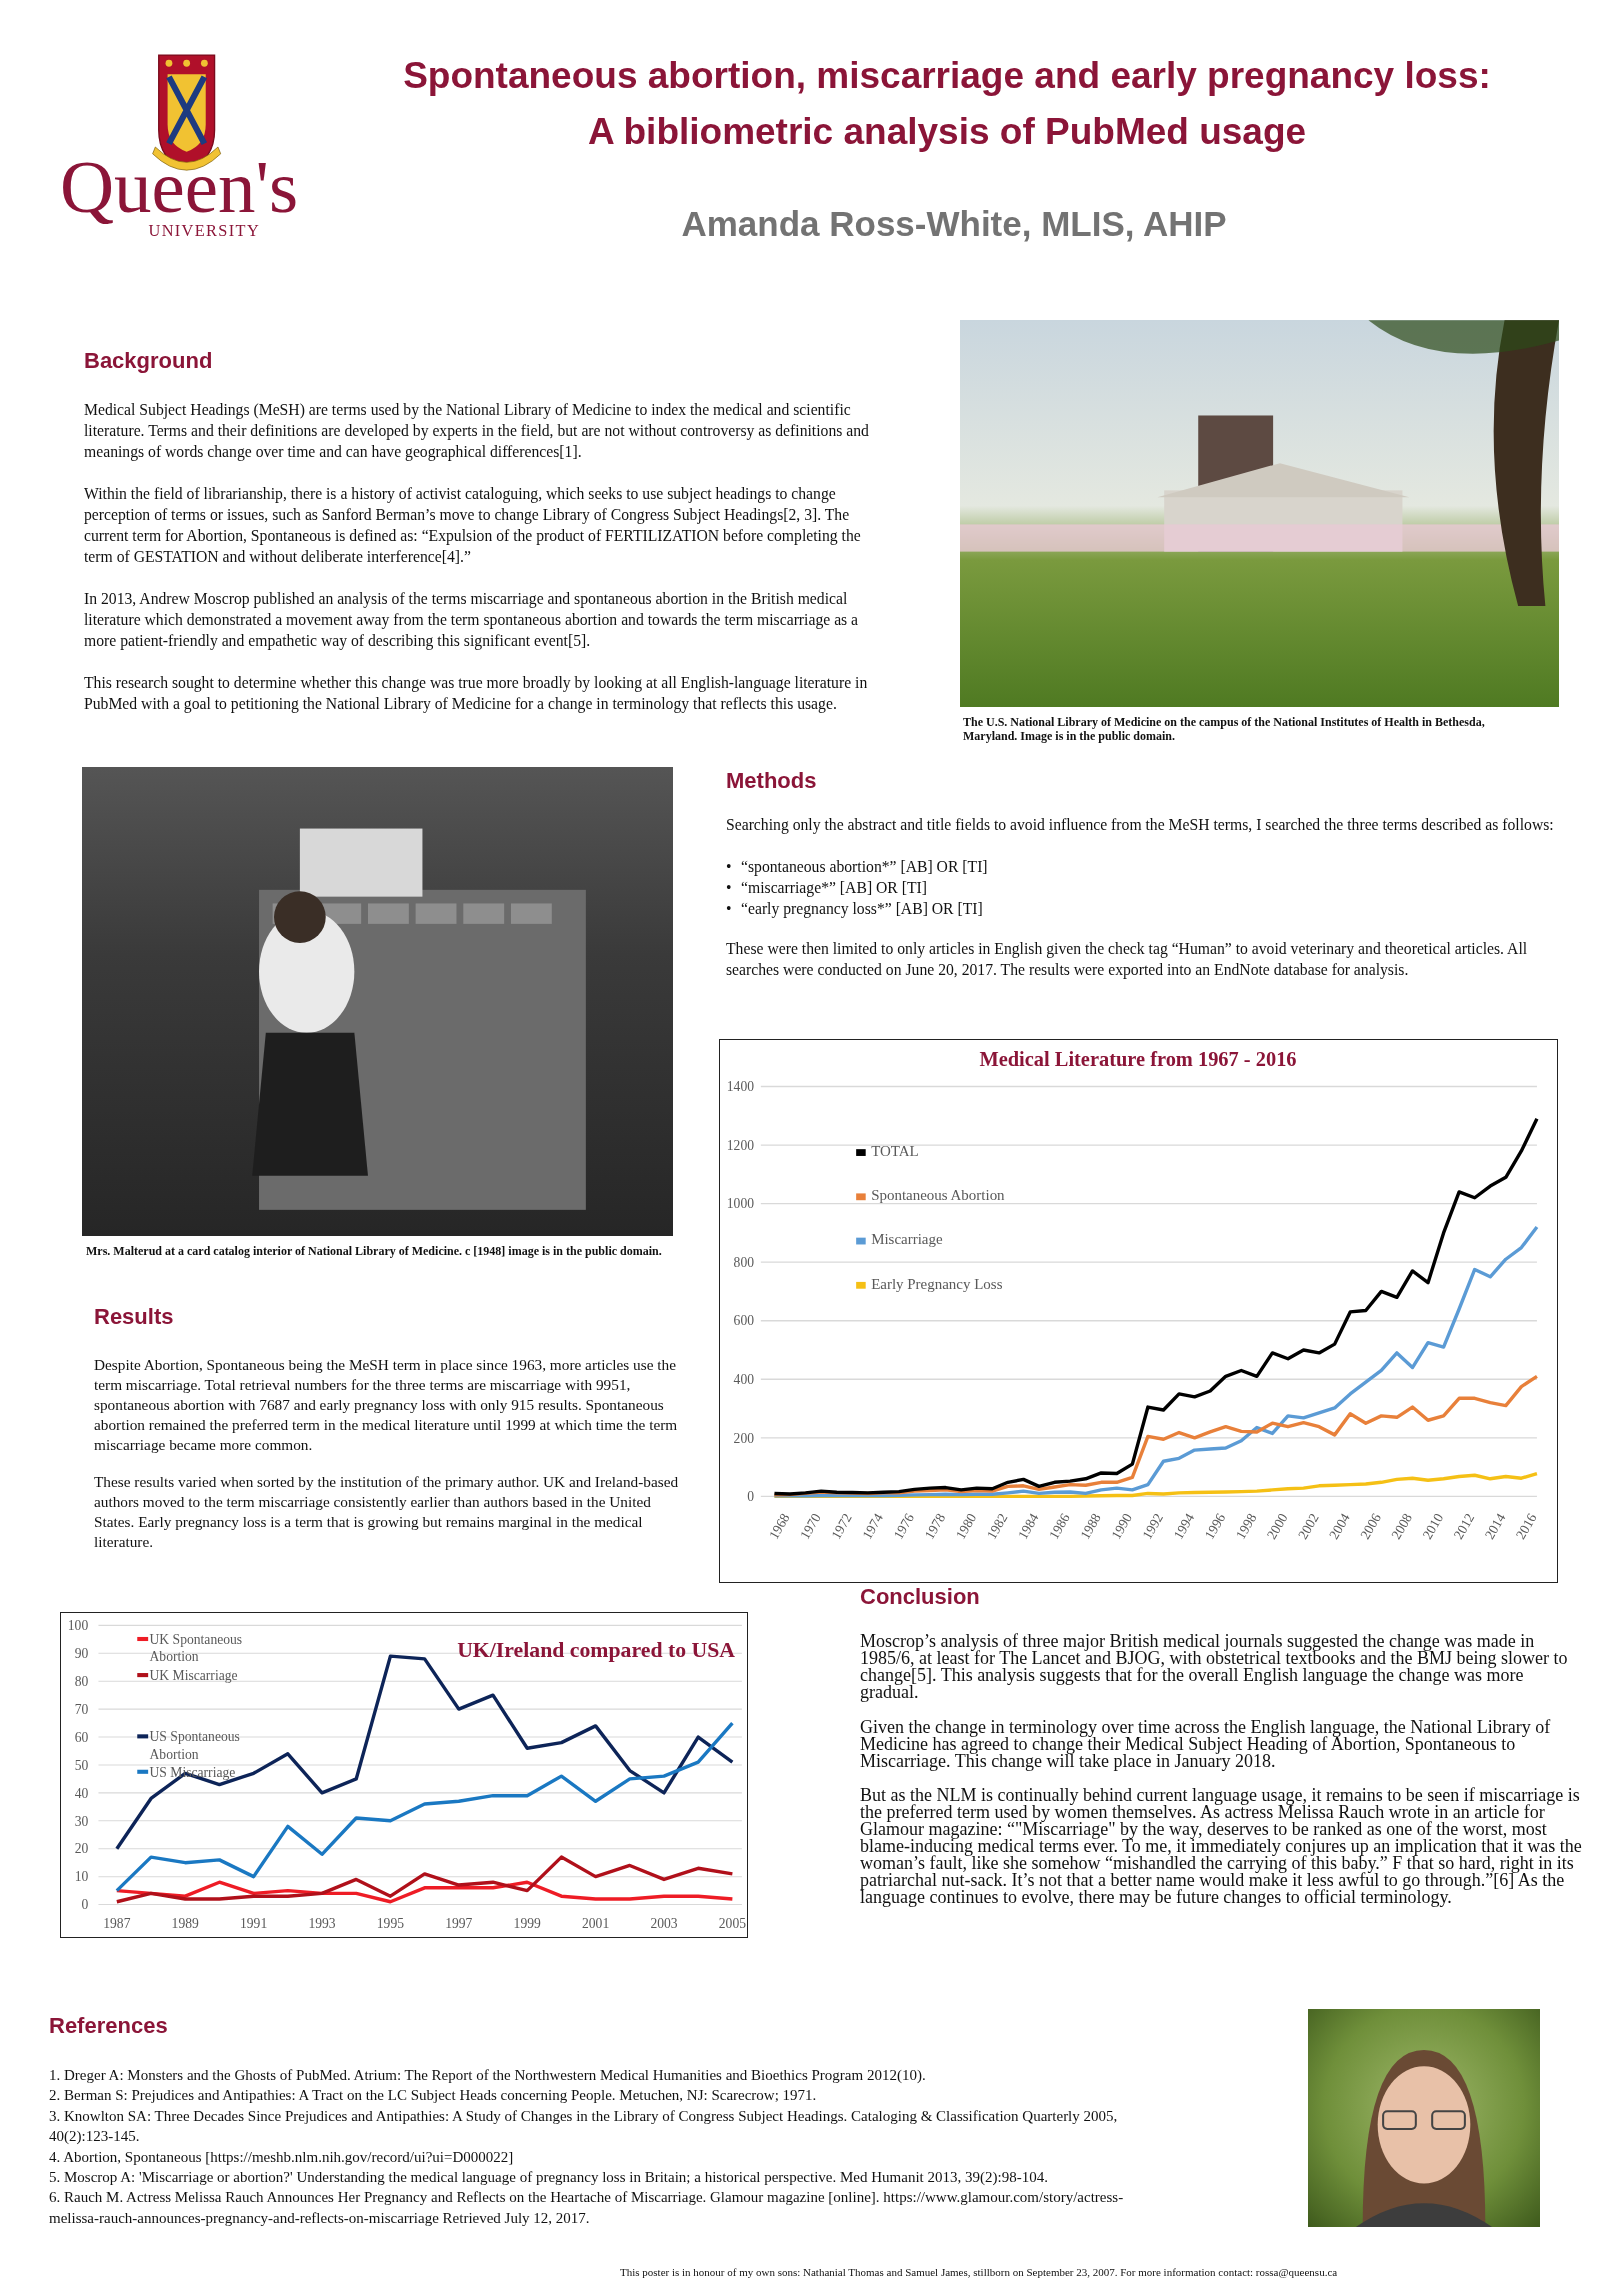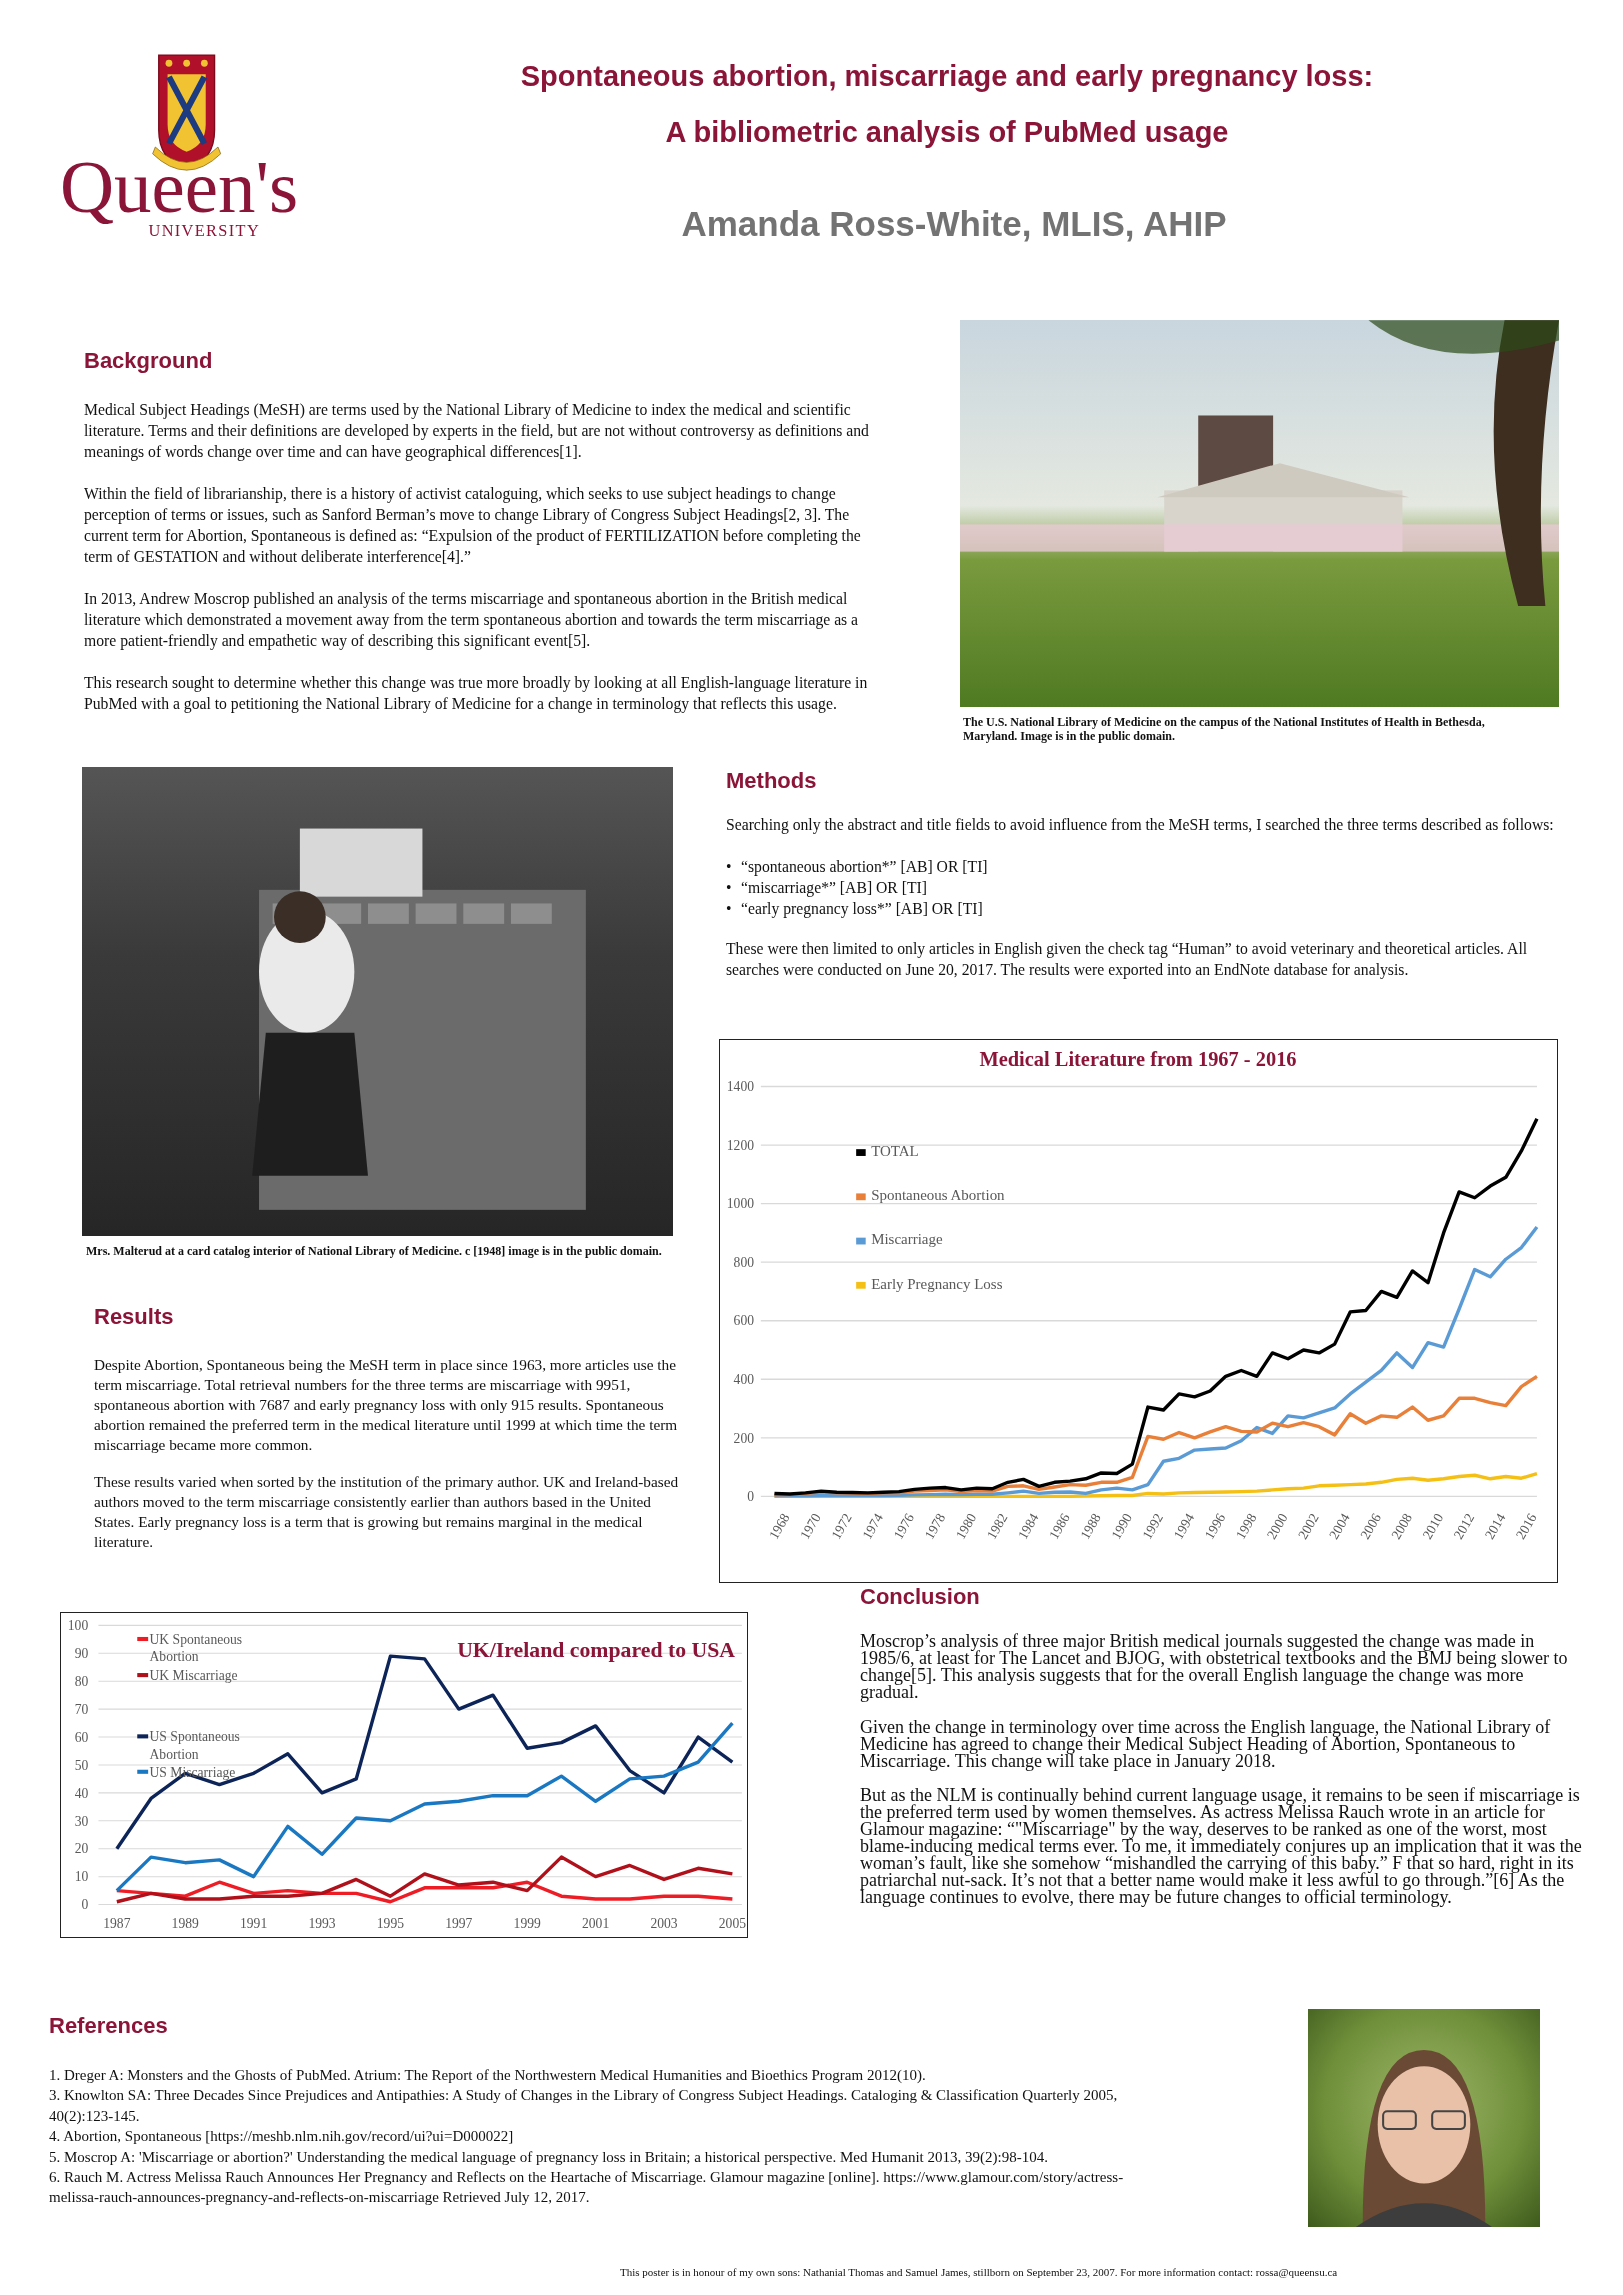--- a/index.html
+++ b/index.html
@@ -1,18 +1,18 @@
 <!DOCTYPE html>
 <html style="font-size:11px"><head>
 <meta charset="utf-8">
 <style>
   * { box-sizing: border-box; margin: 0; padding: 0; }
   body { width: 1624px; height: 2295px; background: #fff; position: relative; font-family: "Liberation Serif", serif; color: #111; overflow: hidden; }
   .abs { position: absolute; }
-  .h-title { font-family: "Liberation Sans", sans-serif; font-weight: bold; color: #8b1538; font-size: 29px; text-align: center; line-height: 56px; }
+  .h-title { font-family: "Liberation Sans", sans-serif; font-weight: bold; color: #8b1538; font-size: 37px; text-align: center; line-height: 56px; }
   .author { font-family: "Liberation Sans", sans-serif; font-weight: bold; color: #737373; font-size: 35px; text-align: center; }
   .section-h { font-family: "Liberation Sans", sans-serif; font-weight: bold; color: #8b1538; font-size: 22px; }
   .body-text { font-size: 15.7px; line-height: 21px; }
   .body-text p { margin-bottom: 21px; }
   .caption { font-weight: bold; font-size: 12px; line-height: 14.3px; }
   .photo { overflow: hidden; }
   .chart-box { border: 1.4px solid #222; background: #fff; }
   ul.bul { list-style: none; }
   ul.bul li::before { content: "\2022"; margin-right: 9.5px; }
   ol.refs { padding-left: 0; list-style: none; }
@@ -219,20 +219,21 @@
       <text x="130" y="188" font-size="20" fill="#595959" font-family="Liberation Sans, sans-serif"><tspan x="130">US Spontaneous</tspan><tspan x="130" dy="26">Abortion</tspan></text>
       <rect x="112" y="230" width="16" height="6" fill="#1a78c2"></rect>
       <text x="130" y="240" font-size="20" fill="#595959" font-family="Liberation Sans, sans-serif"><tspan x="130">US Miscarriage</tspan></text>
     </svg>
 </div>
 
 <div class="abs" style="left:49px; top:2013px; width:1083px;">
   <div class="section-h" style="margin-bottom:26px;">References</div>
   <ol class="refs">
     <li>1.  Dreger A: Monsters and the Ghosts of PubMed. Atrium: The Report of the Northwestern Medical Humanities and Bioethics Program 2012(10).</li>
+    <li>2.  Berman S: Prejudices and Antipathies: A Tract on the LC Subject Heads concerning People. Metuchen, NJ: Scarecrow; 1971.</li>
     <li>3.  Knowlton SA: Three Decades Since Prejudices and Antipathies: A Study of Changes in the Library of Congress Subject Headings. Cataloging &amp; Classification Quarterly 2005, 40(2):123-145.</li>
     <li>4.  Abortion, Spontaneous [https://meshb.nlm.nih.gov/record/ui?ui=D000022]</li>
     <li>5.  Moscrop A: 'Miscarriage or abortion?' Understanding the medical language of pregnancy loss in Britain; a historical perspective. Med Humanit 2013, 39(2):98-104.</li>
     <li>6.  Rauch M. Actress Melissa Rauch Announces Her Pregnancy and Reflects on the Heartache of Miscarriage. Glamour magazine [online]. https://www.glamour.com/story/actress-melissa-rauch-announces-pregnancy-and-reflects-on-miscarriage Retrieved July 12, 2017.</li>
   </ol>
 </div>
 
 <div class="abs photo" style="left:1308px; top:2009px; width:232px; height:218px; background:radial-gradient(circle at 50% 45%, #9fb86a 0%, #6f8f3a 60%, #3e5a1c 100%);">
   <svg width="232" height="218" viewBox="0 0 340 320">
     <path d="M80 320 Q80 60 170 60 Q260 60 260 320 Z" fill="#6a4a34"></path>

